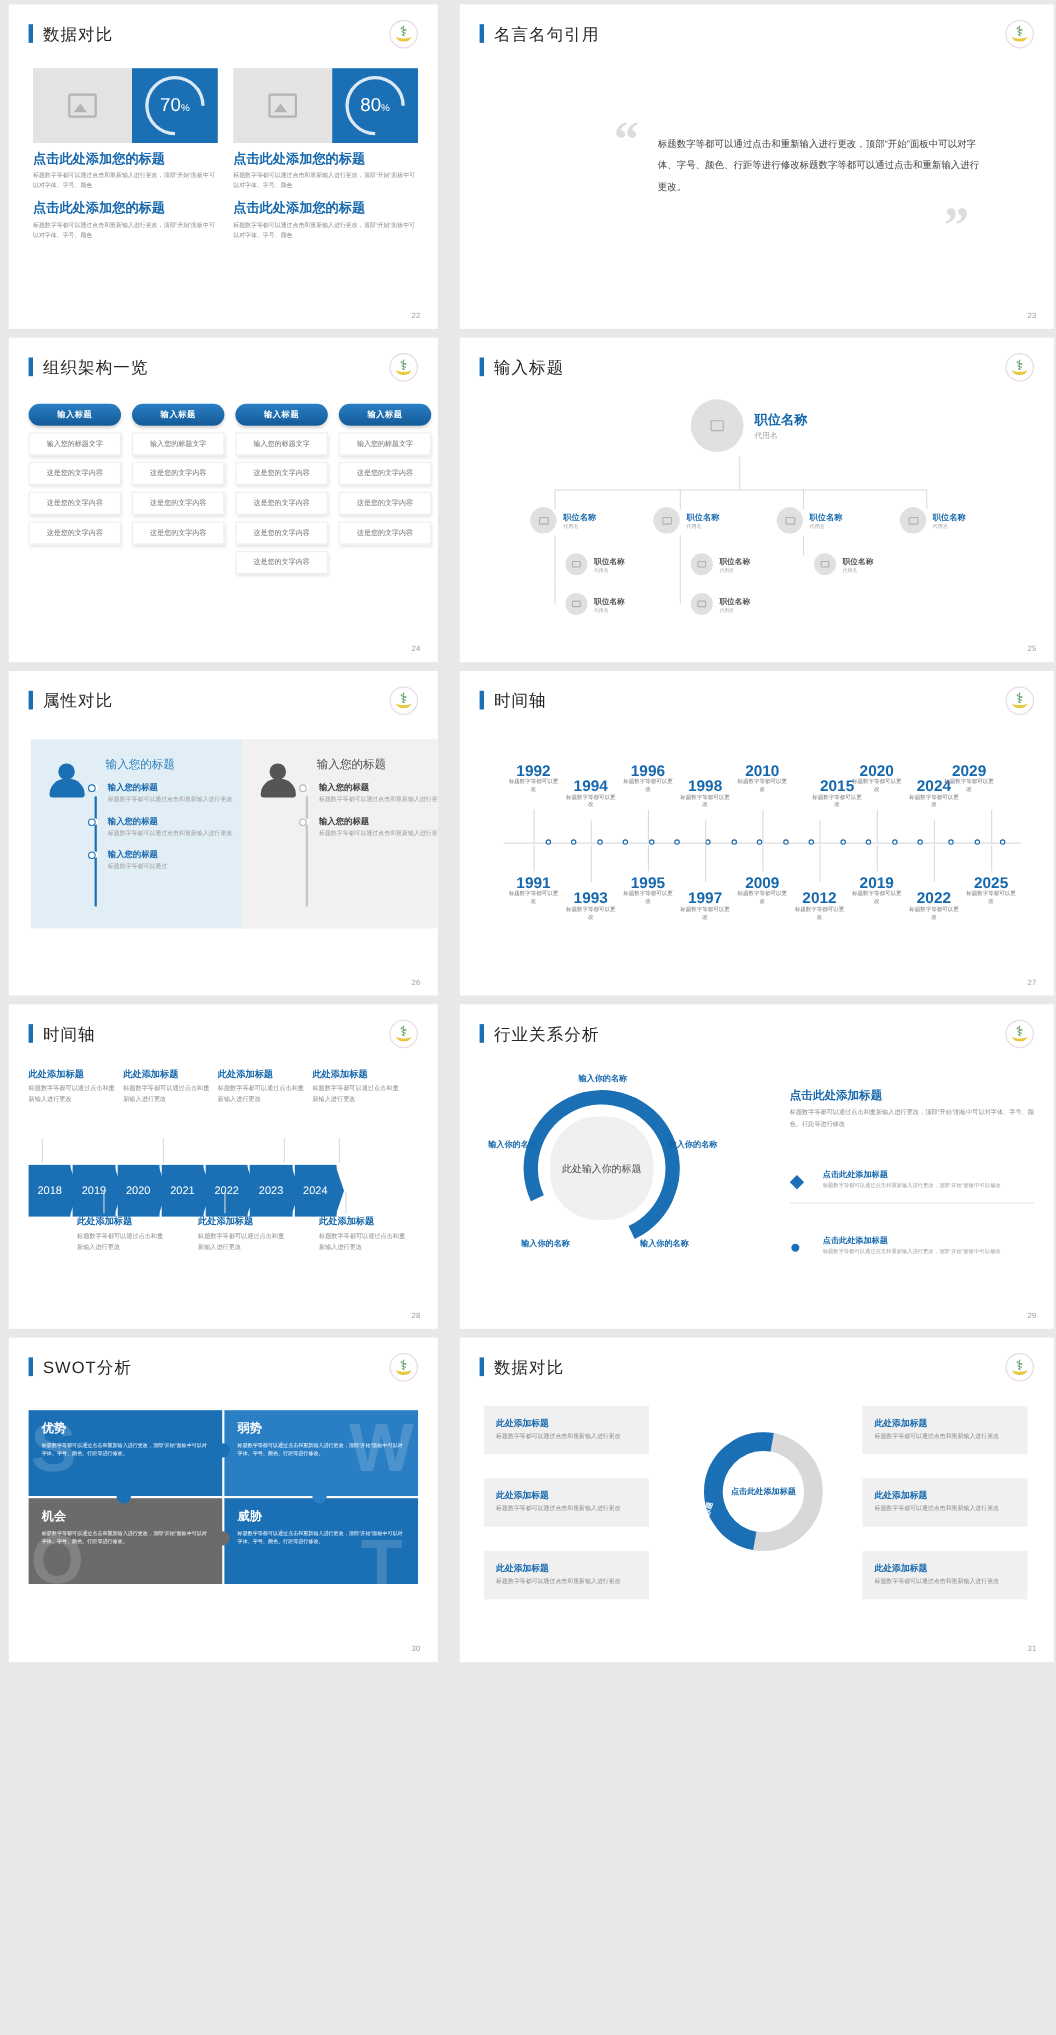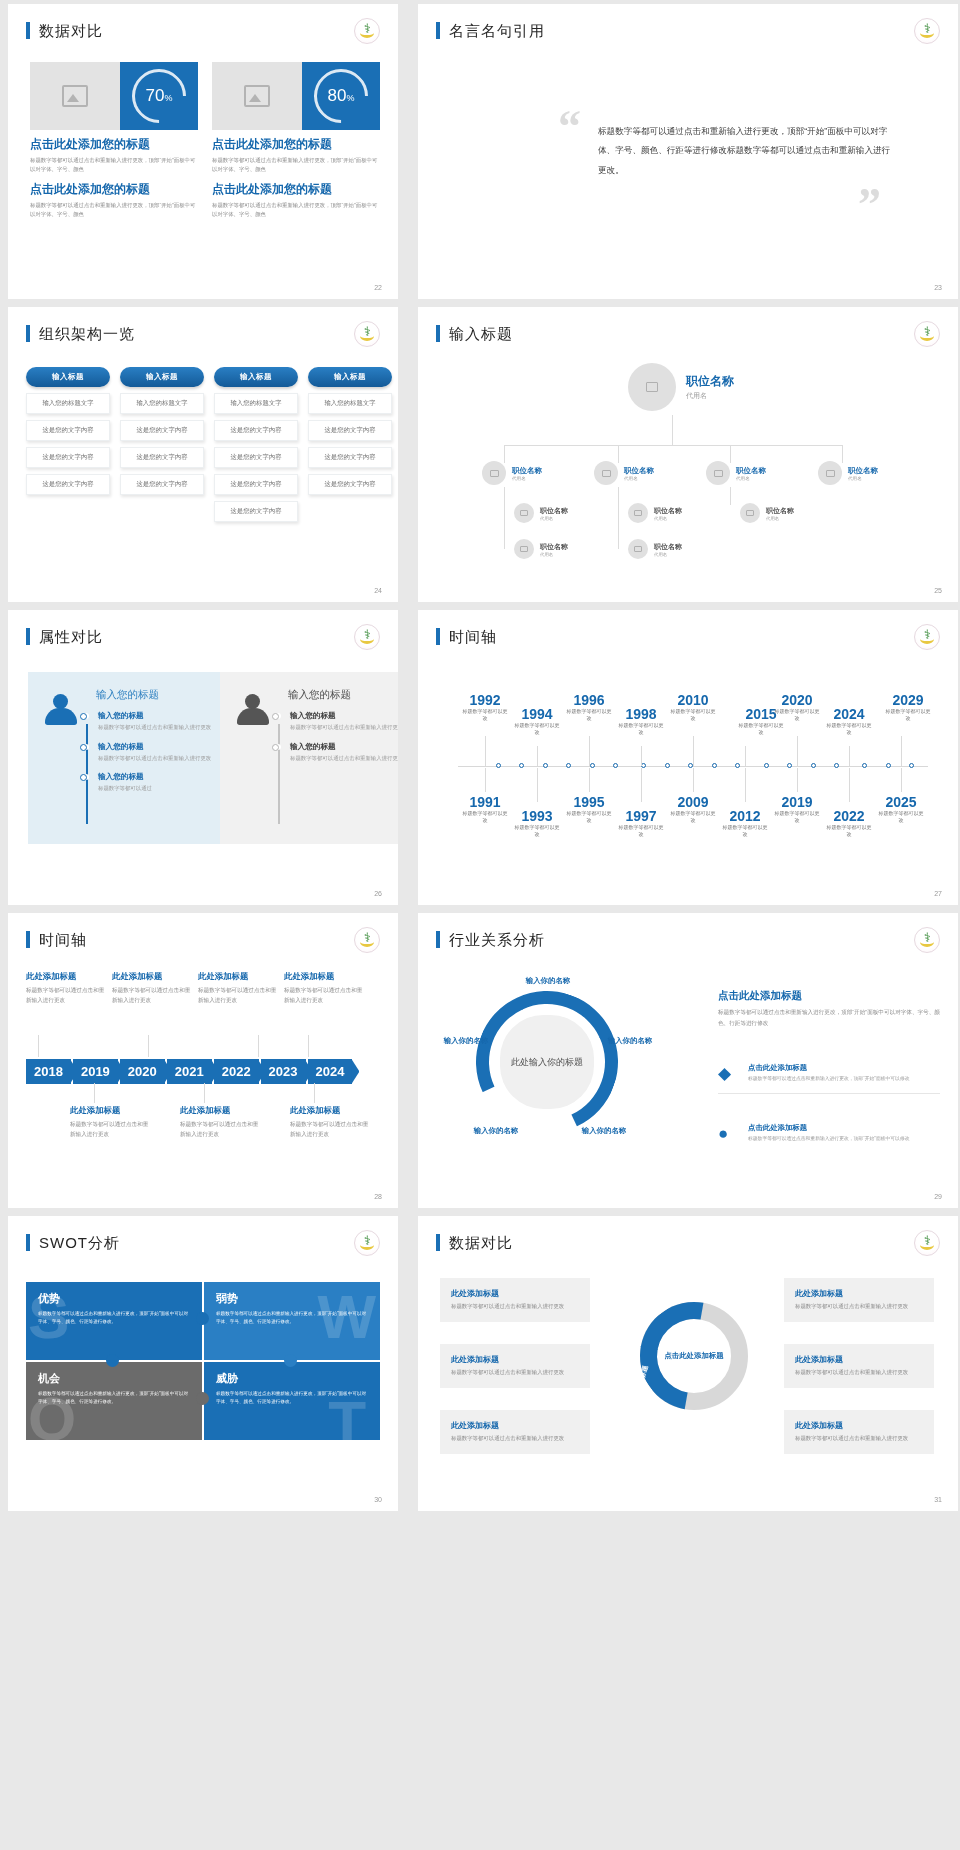--- a/index.html
+++ b/index.html
@@ -76,21 +76,21 @@
   .tlz { position:absolute; left:0; right:0; top:0; bottom:0; }
   .yr { position:absolute; text-align:center; }
   .yr b { display:block; color:#1668ad; font-size:14px; }
   .yr span { display:block; color:#7a7a7a; font-size:5px; line-height:1.45; }
   .axis { position:absolute; left:40px; right:30px; top:156px; height:1px; background:#d8d8d8;}
   .dot { position:absolute; width:5px;height:5px;border-radius:50%;border:1.2px solid #1668ad; background:#fff; top:-3px;}
   .stem { position:absolute; width:1px; background:#dadada; }
 
   
   .t2-bar { position:absolute; left:18px; top:146px; display:flex; }
-  .t2-chip { background:#1a6fb5; color:#fff; font-size:13px; font-weight:bold; padding:5px 8px;
+  .t2-chip { background:#1a6fb5; color:#fff; font-size:10px; font-weight:normal; padding:18px 8px;
      position:relative; margin-right:2px; }
   .t2-chip:after { content:""; position:absolute; right:-7px; top:0; bottom:0; width:8px;
      background:#1a6fb5; clip-path:polygon(0 0,100% 50%,0 100%); }
   .t2-h { color:#1668ad; font-size:8.4px; font-weight:bold; }
   .t2-p { color:#8a8a8a; font-size:5.6px; line-height:1.8; margin-top:3px; }
 
   
   .donut { position:absolute; left:58px; top:78px; width:142px; height:142px; border-radius:50%;
      border:13px solid transparent; border-top-color:#1a6fb5; border-left-color:#1a6fb5;
      border-right-color:#1a6fb5; transform:rotate(20deg); }
@@ -425,21 +425,21 @@
           <span>标题数字等都可以更改</span>
         </div>
       <div class="yr" style="left:356px; top:82px; width:46px;">
           <b>2020</b>
           <span>标题数字等都可以更改</span>
         </div>
       <div class="yr" style="left:408px; top:96px; width:46px;">
           <b>2024</b>
           <span>标题数字等都可以更改</span>
         </div>
-      <div class="yr" style="left:467px; top:82px; width:46px;">
+      <div class="yr" style="left:440px; top:82px; width:46px;">
           <b>2029</b>
           <span>标题数字等都可以更改</span>
         </div>
 
       <div class="stem" style="left:67px;  top:126px; height:30px;"></div>
       <div class="stem" style="left:119px; top:136px; height:20px;"></div>
       <div class="stem" style="left:171px; top:126px; height:30px;"></div>
       <div class="stem" style="left:223px; top:136px; height:20px;"></div>
       <div class="stem" style="left:275px; top:126px; height:30px;"></div>
       <div class="stem" style="left:327px; top:136px; height:20px;"></div>

